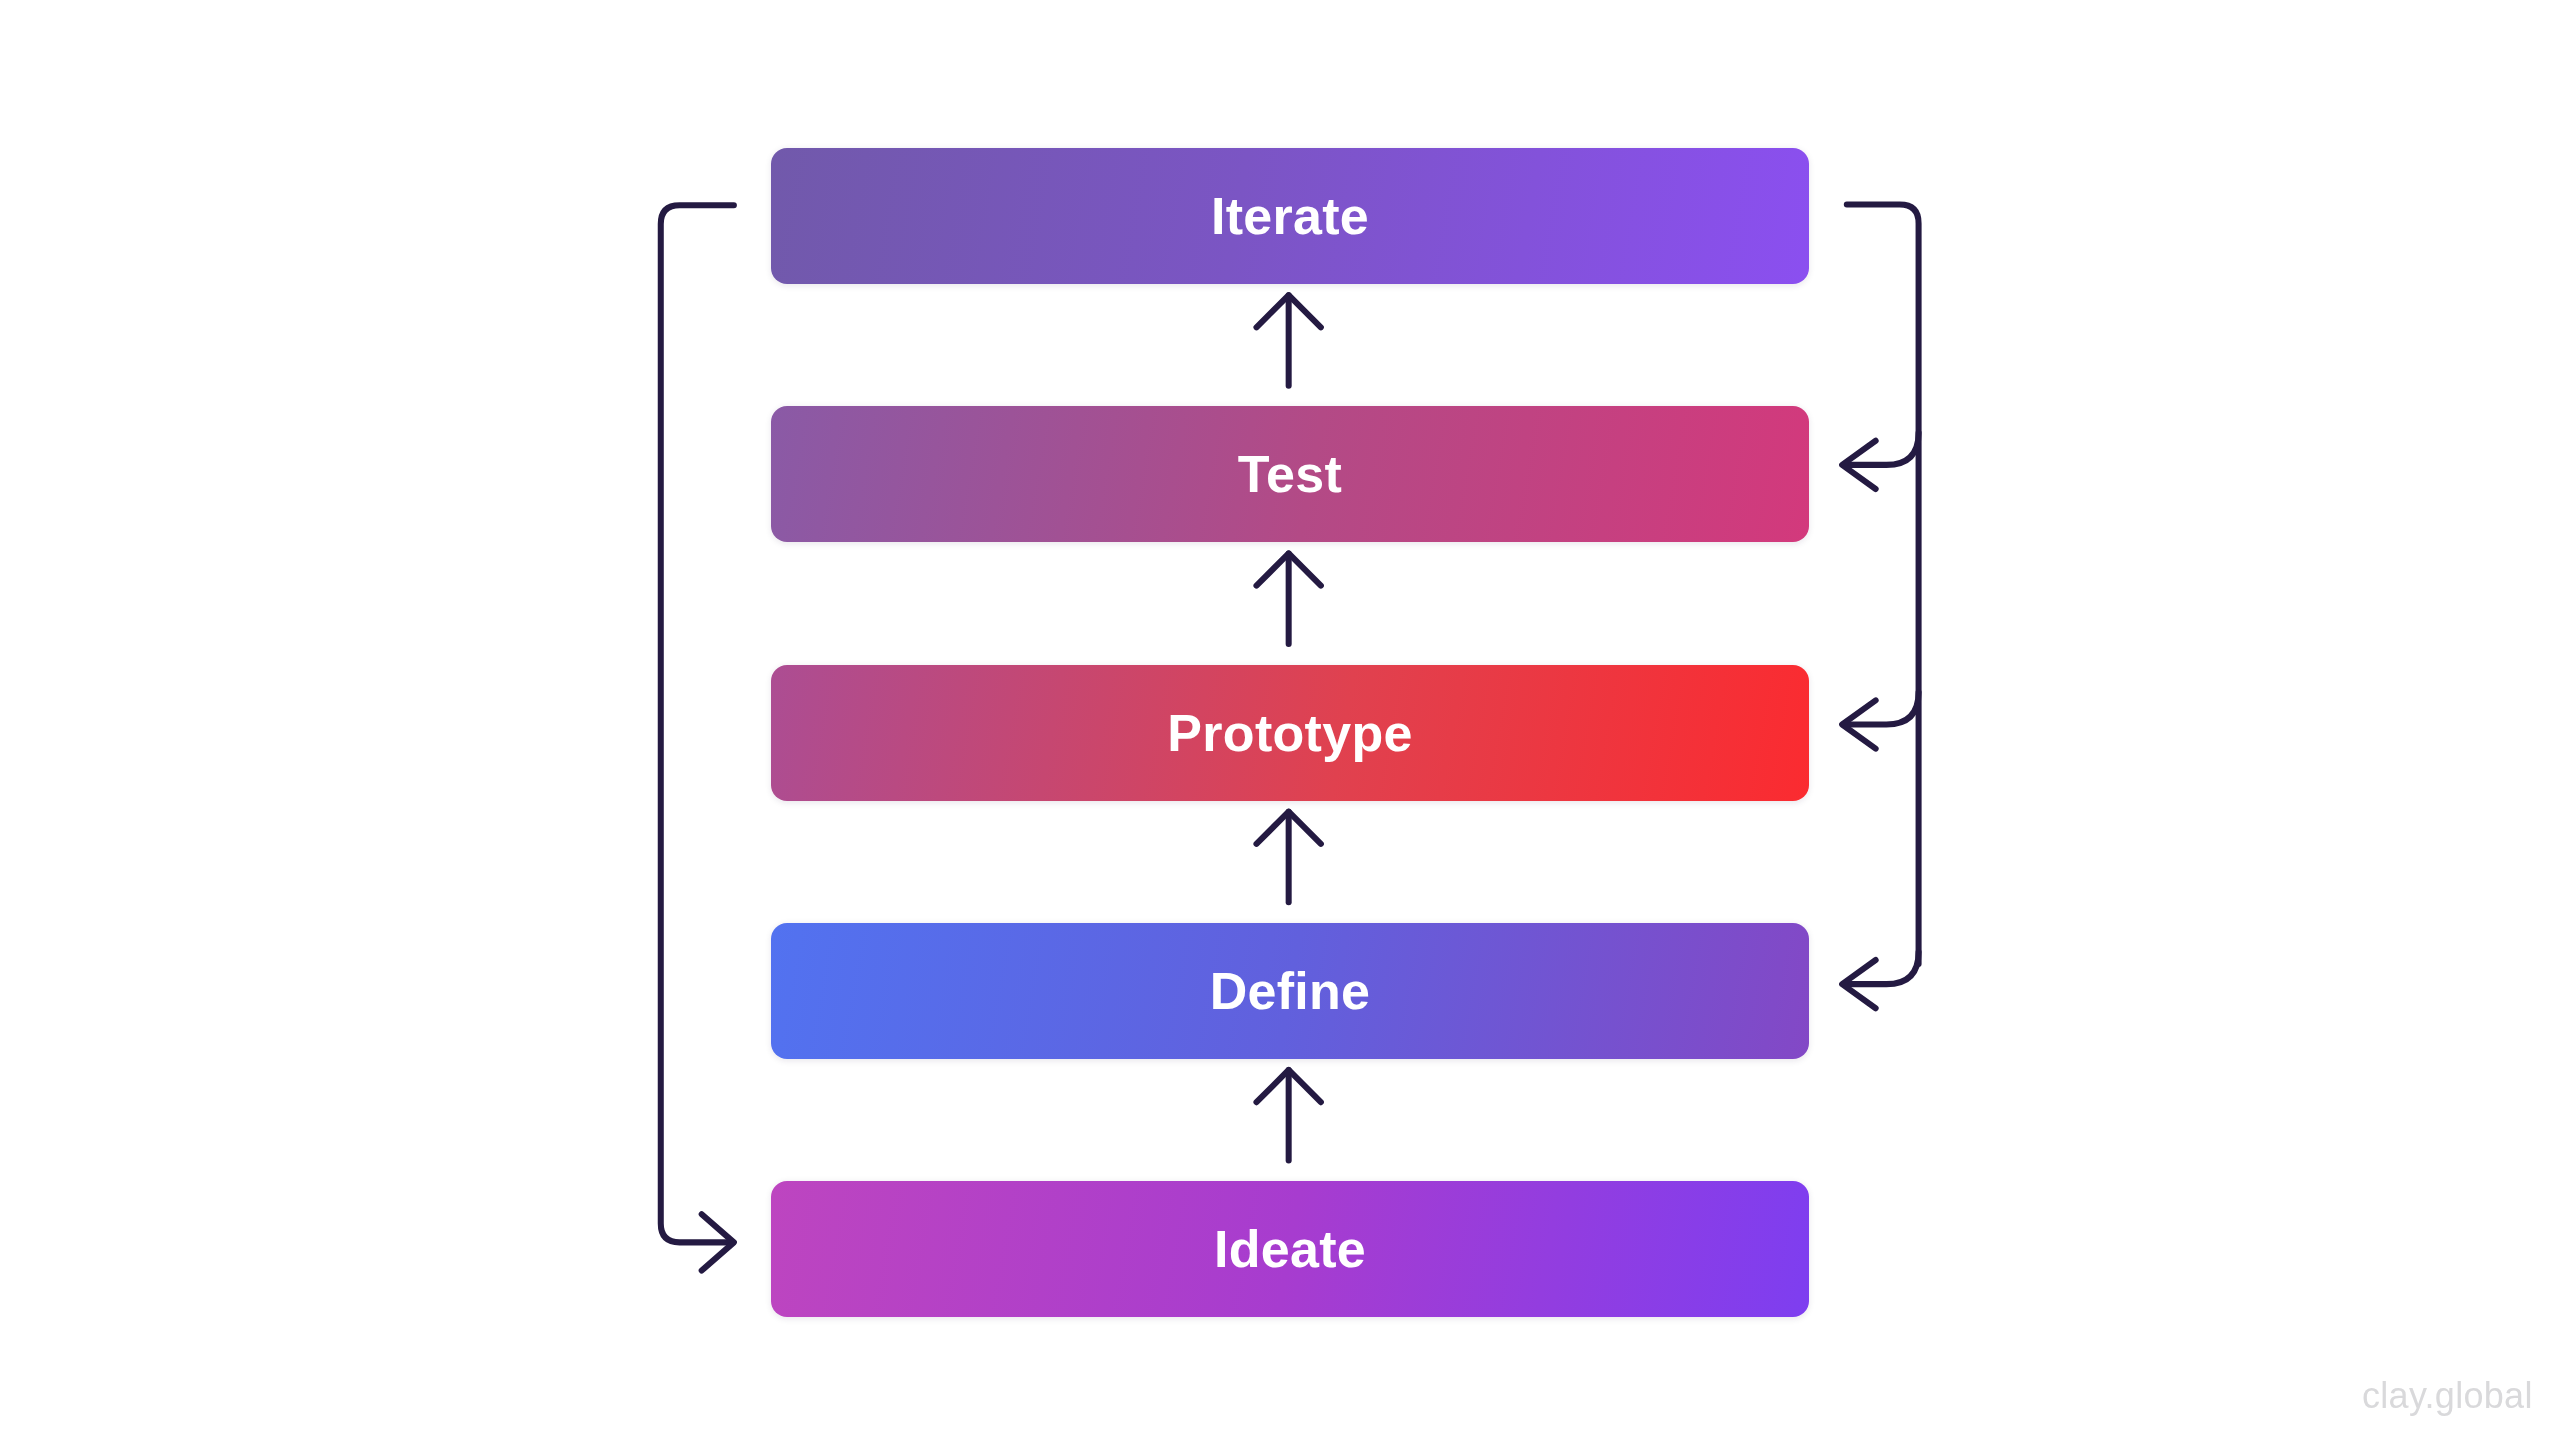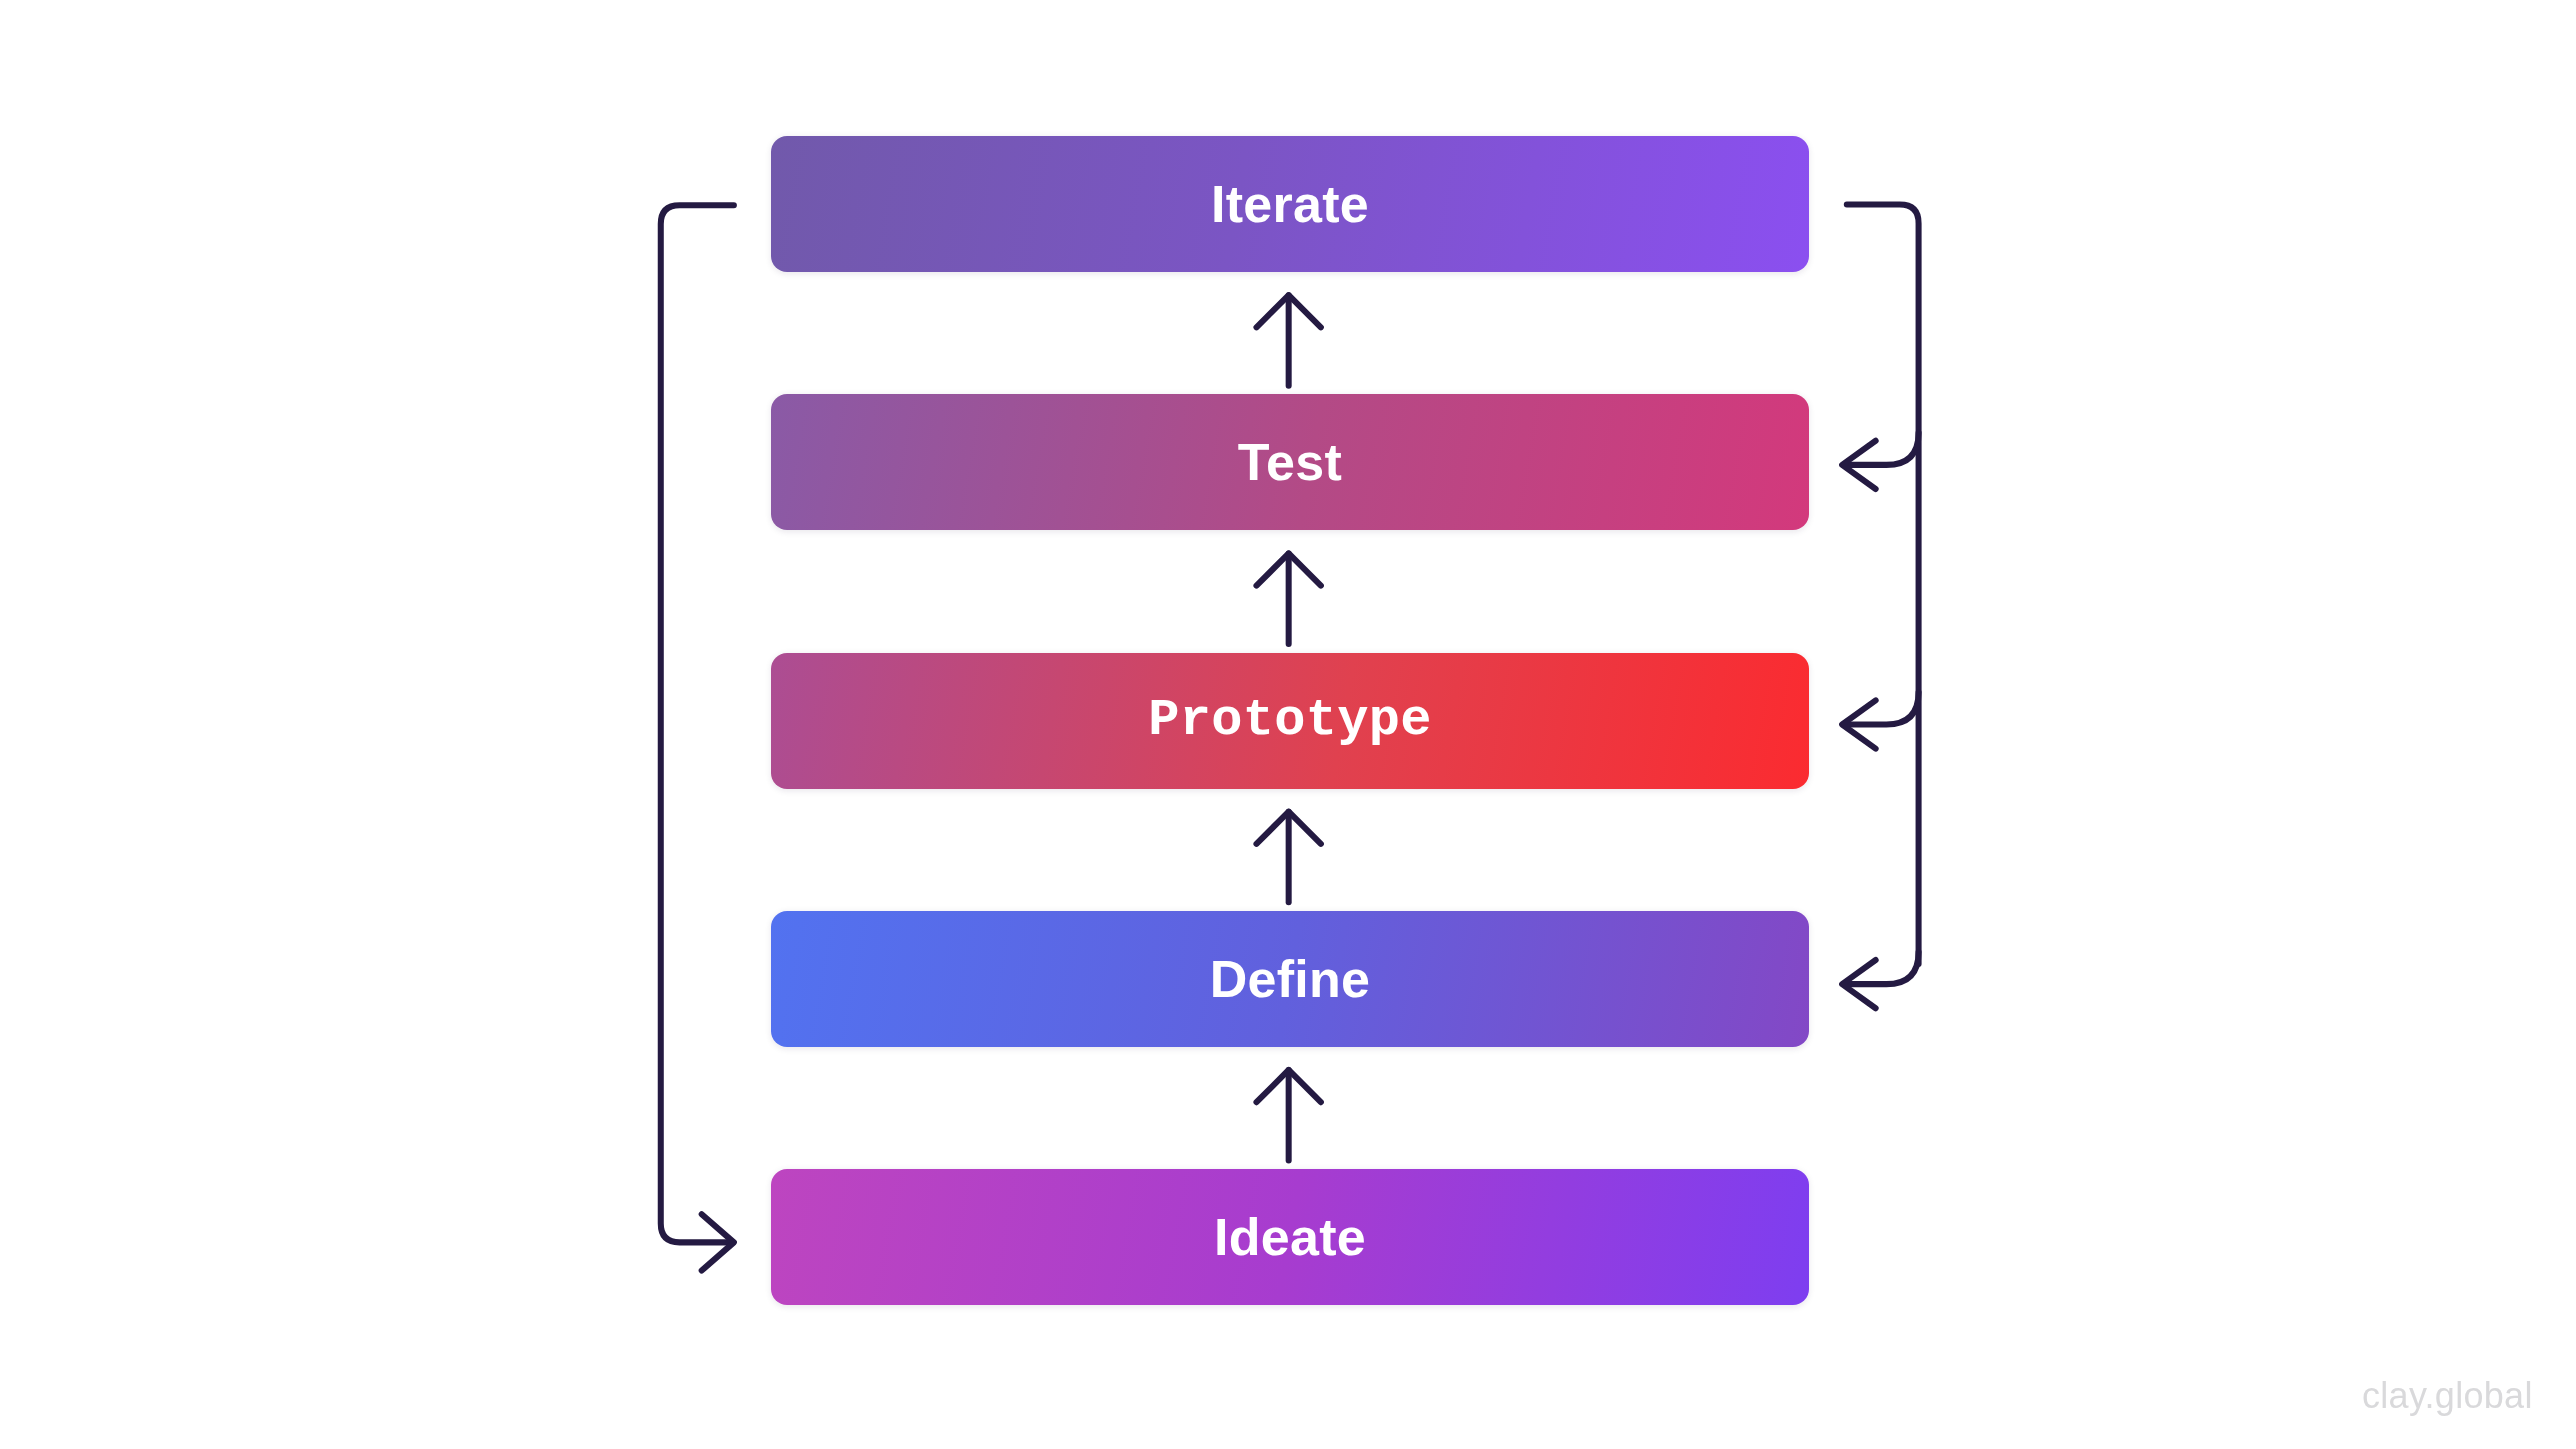--- a/index.html
+++ b/index.html
@@ -24,33 +24,34 @@
   .bar {
     position: absolute;
     left: 771px;
     width: 1038px;
     height: 136px;
     border-radius: 16px;
     display: flex;
     align-items: center;
     justify-content: center;
     box-shadow: 0 1.3px 6.7px rgba(40, 20, 70, 0.10);
+    margin-top: 12px;
   }
   .bar-label {
     color: #ffffff;
     font-size: 52px;
     font-weight: bold;
     letter-spacing: 0.3px;
     line-height: 1;
     white-space: nowrap;
   }
 
   #bar-iterate   { top: 136px;  background: linear-gradient(100deg, #7159ab 0%, #7b55c4 45%, #8b4ff0 100%); }
   #bar-test      { top: 394px;  background: linear-gradient(100deg, #8a5aa6 0%, #b34a86 52%, #d3397c 100%); justify-content: center; }
-  #bar-prototype { top: 653px;  background: linear-gradient(100deg, #ac4d93 0%, #e0414f 55%, #fb2b30 100%); font-family: Liberation Mono, monospace; }
+  #bar-prototype { top: 653px;  background: linear-gradient(100deg, #ac4d93 0%, #e0414f 55%, #fb2b30 100%); }
   #bar-ideate    { top: 911px; background: linear-gradient(100deg, #5272f0 0%, #6160dd 50%, #8348c6 100%); }
   #bar-define    { top: 1169px; background: linear-gradient(100deg, #bd45c0 0%, #a73ccf 50%, #7e3ef0 100%); }
 
   
   #connectors {
     position: absolute;
     left: 0;
     top: 0;
     width: 2576px;
     height: 1449px;

